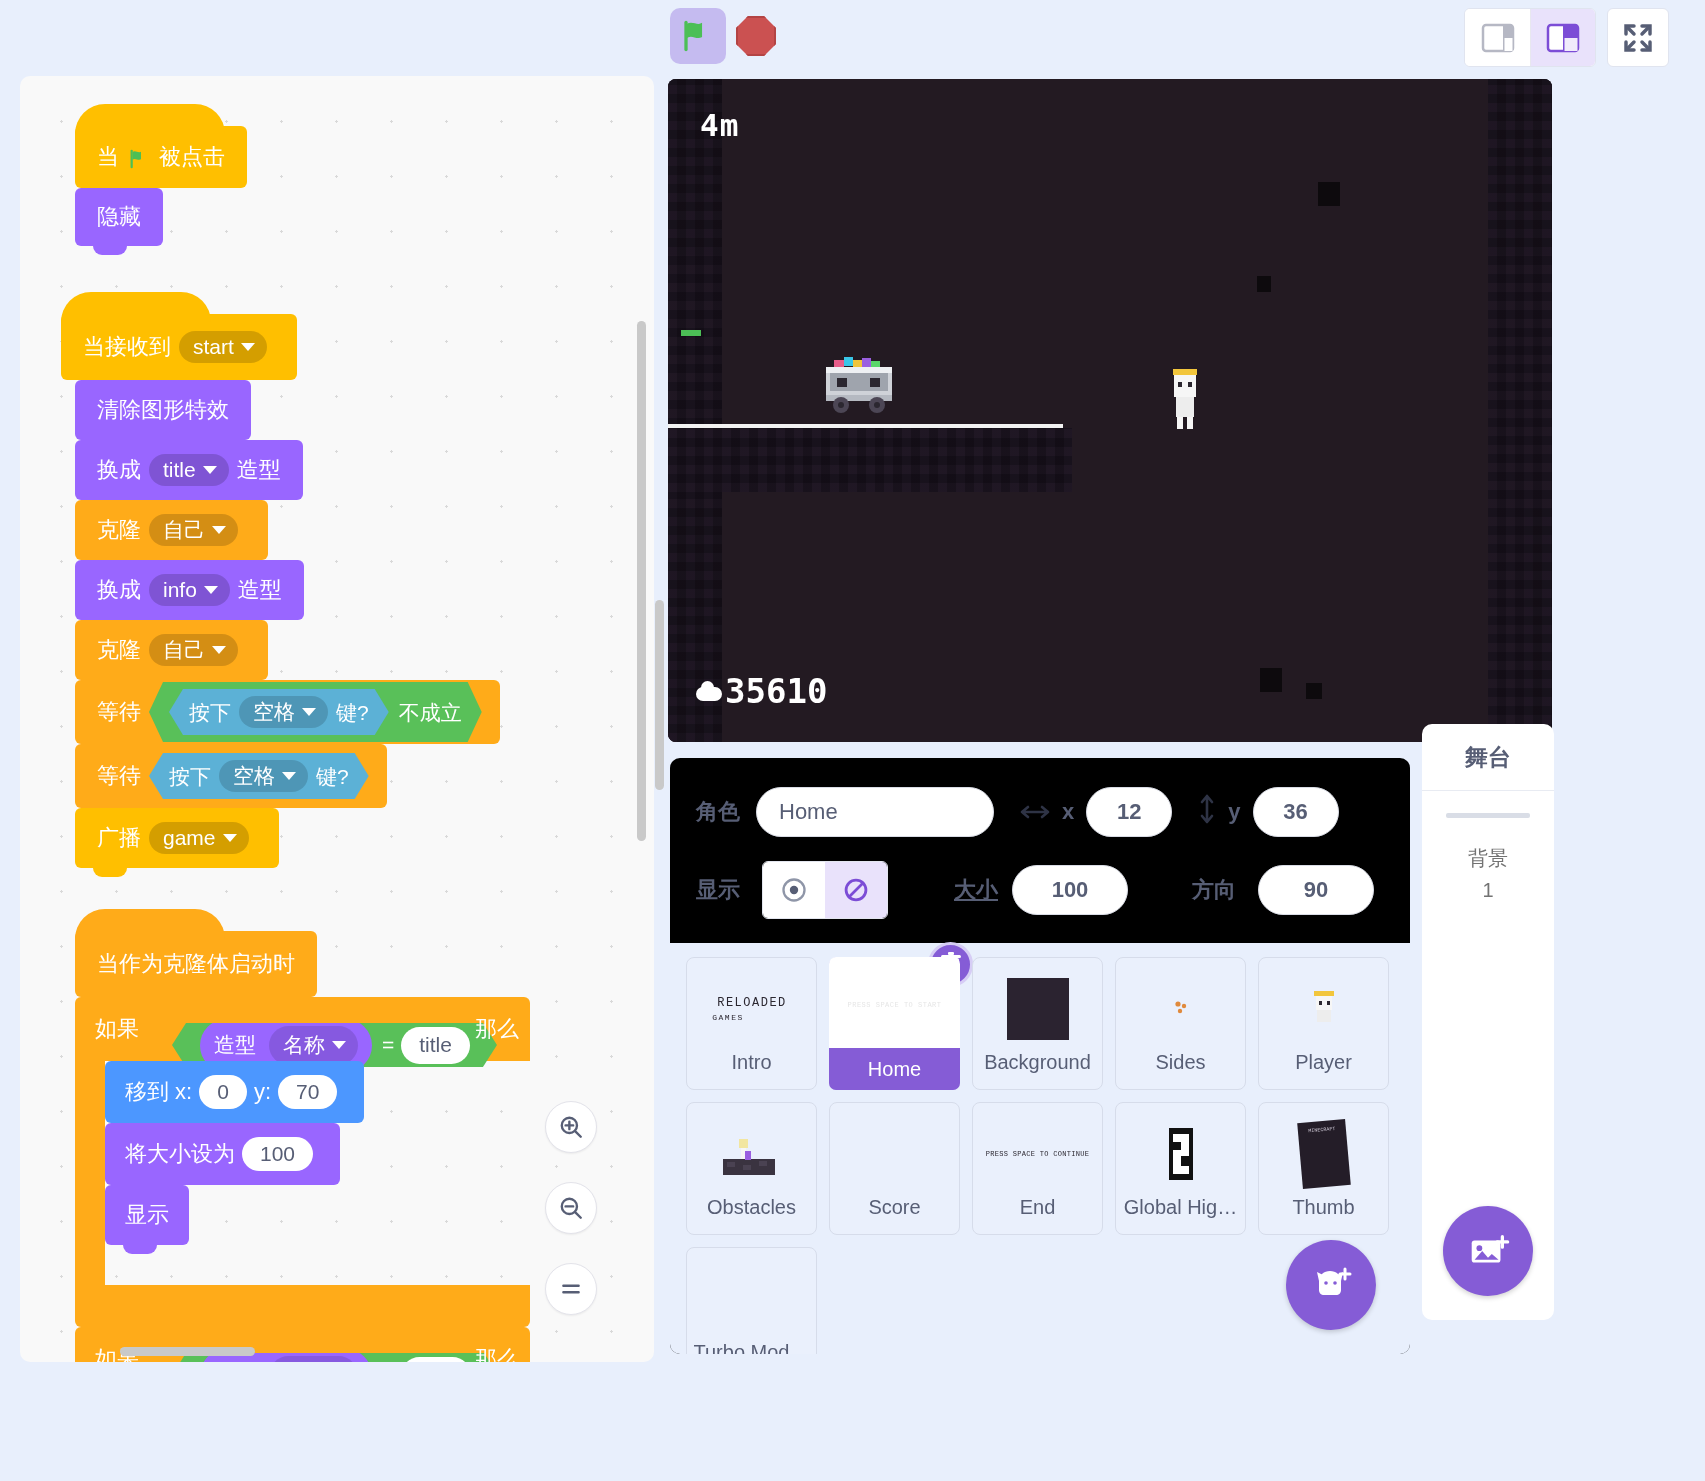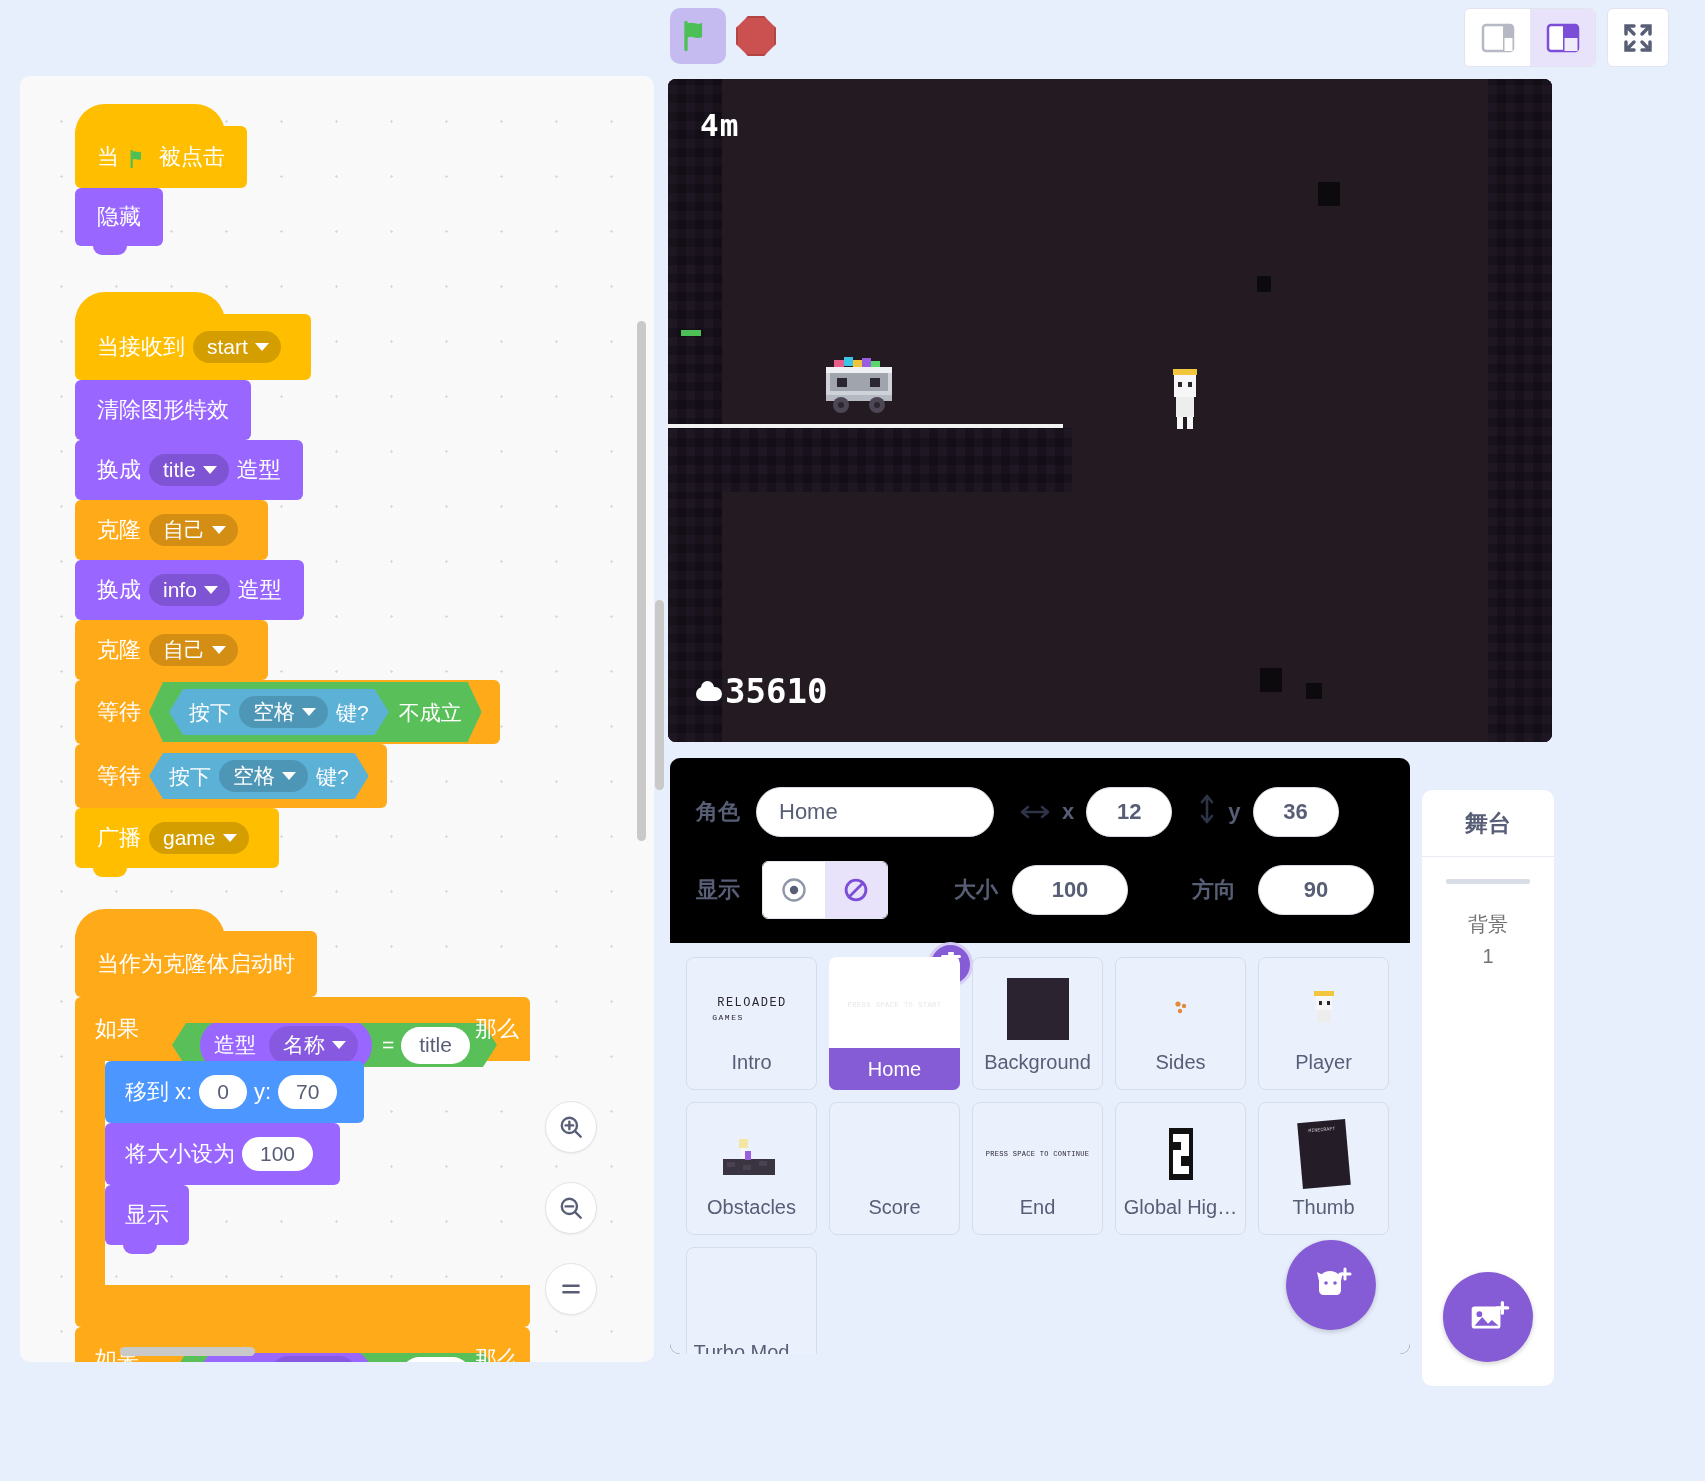--- a/index.html
+++ b/index.html
@@ -233,21 +233,21 @@
 
   #add-sprite-btn {
     position: absolute; right: 34px; bottom: 24px; width: 90px; height: 90px;
     border-radius: 50%; background: #855cd6; display: flex;
     align-items: center; justify-content: center; cursor: pointer;
     box-shadow: 0 2px 5px rgba(0,0,0,.18);
   }
 
   
   #stage-col {
-    position: absolute; left: 1422px; top: 790px; width: 132px; height: 596px;
+    position: absolute; left: 1422px; top: 724px; width: 132px; height: 596px;
     background: #fff; border-radius: 10px; overflow: hidden;
   }
   #stage-col-title {
     height: 66px; display: flex; align-items: center; justify-content: center;
     font-size: 23px; font-weight: 700; color: #575e75;
   }
   #stage-col-divider { height: 1px; background: #e8ebf2; margin: 0; }
   #stage-thumb-wrap { padding: 22px 0 0; text-align: center; }
   #stage-thumb-rect {
     width: 84px; height: 5px; background: #d9dde6; margin: 0 auto 24px; border-radius: 2px;
@@ -326,21 +326,21 @@
           <path d="M5 4.2c3.5-2 6 1.6 9.2-.2v8.4C11 14.2 8.5 10.6 5 12.6z" fill="#4cbf56"></path>
         </svg>
       </span>
       <span>被点击</span>
     </div>
 
     <div class="blk look notch-b" style="left:55px; top:112px; height:58px; padding:0 22px; border-radius:6px;">
       <span>隐藏</span>
     </div>
 
-    <div class="blk evt hat" style="left:55px; top:238px; height:66px; padding:0 22px; border-radius:6px;justify-content:flex-end;">
+    <div class="blk evt hat" style="left:41px; top:238px; height:66px; padding:0 22px; border-radius:6px;justify-content:flex-end;">
       <span>当接收到</span>
       <span class="oval">
         <span>start</span>
         <i class="dropdown-arrow"></i>
       </span>
     </div>
 
     <div class="blk look" style="left:55px; top:304px; height:60px; padding:0 22px; border-radius:6px;">
       <span>清除图形特效</span>
     </div>
@@ -600,21 +600,21 @@
             <circle cx="12" cy="12" r="3.6" fill="#575e75"></circle>
           </svg>
         </div>
         <div class="vis-btn active">
           <svg width="28" height="28" viewBox="0 0 24 24">
             <circle cx="12" cy="12" r="8.5" fill="none" stroke="#7c4dd6" stroke-width="2.4"></circle>
             <path d="M6 18L18 6" stroke="#7c4dd6" stroke-width="2.4" stroke-linecap="round"></path>
           </svg>
         </div>
       </div>
-      <span class="info-lbl" style="margin-left:66px; margin-right:14px;">大小</span>
+      <span class="info-lbl" style="margin-left:66px; margin-right:14px;text-decoration:underline;">大小</span>
       <div class="info-input num" style="width:116px;">
         <span>100</span>
       </div>
       <span class="info-lbl" style="margin-left:64px; margin-right:22px;">方向</span>
       <div class="info-input num" style="width:116px;">
         <span>90</span>
       </div>
     </div>
   </div>
 

